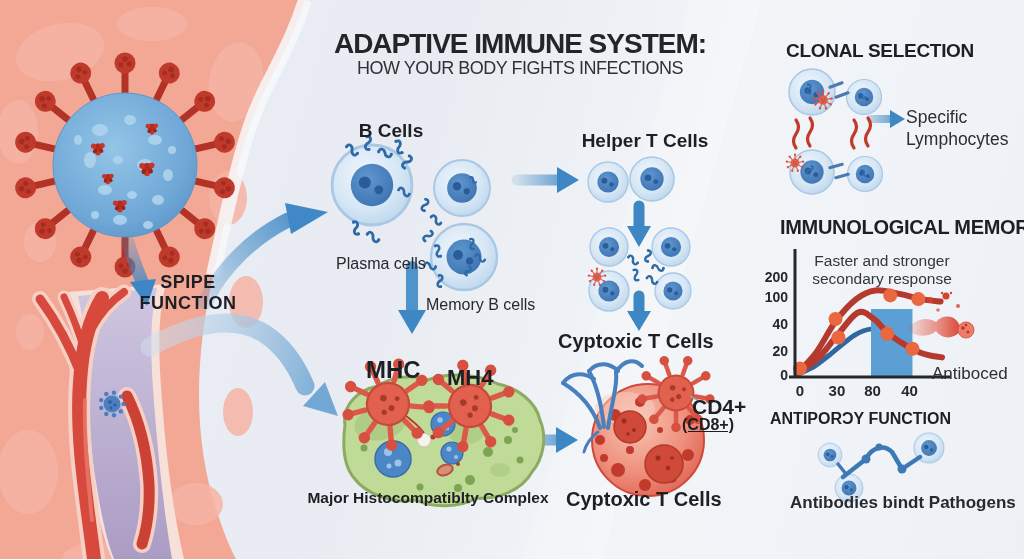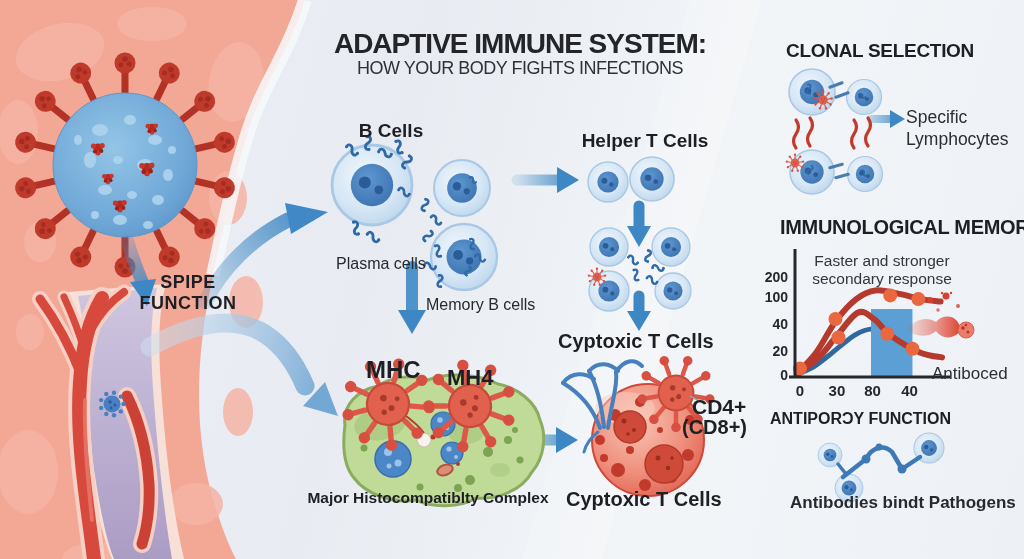--- a/index.html
+++ b/index.html
@@ -14,21 +14,21 @@
   #t-bcells{left:339px;top:120px;width:104px;font-size:19px;text-align:center;}
   #t-plasma{left:336px;top:255px;font-size:16px;}
   #t-memory{left:426px;top:290px;font-size:16px;margin-top:6px;}
   #t-helper{left:570px;top:130px;width:150px;font-size:19px;text-align:center;}
   #t-cypmid{left:558px;top:330px;width:150px;font-size:20px;text-align:center;}
   #t-mhc{left:366px;top:356px;font-size:24px;}
   #t-mh4{left:416px;top:365px;font-size:22px;margin-left:31px;}
   #t-major{left:306px;top:489px;width:244px;font-size:15.5px;text-align:center;}
   #t-dendritic{left:306px;top:507px;width:244px;font-size:14.5px;font-weight:400;color:#2a2d31;text-align:center;}
   #t-cd4{left:692px;top:395px;font-size:21px;}
-  #t-cd8{left:682px;top:416px;font-size:20px;}
+  #t-cd8{left:682px;top:416px;font-size:16px;text-decoration:underline;}
   #t-cypbot{left:566px;top:488px;width:150px;font-size:20px;text-align:center;}
   #t-spipe{left:118px;top:272px;width:140px;font-size:18px;line-height:21px;letter-spacing:0.5px;text-align:center;}
   #t-clonal{left:786px;top:40px;font-size:19px;letter-spacing:-0.3px;}
   #t-specific{left:906px;top:106px;font-size:17.5px;font-weight:400;line-height:22px;color:#2b2e33;}
   #t-immuno{left:780px;top:216px;font-size:20px;letter-spacing:-0.3px;}
   #t-faster{left:804px;top:252px;width:156px;font-size:15.5px;font-weight:400;line-height:18px;color:#33363b;text-align:center;}
   #t-antiboced{left:932px;top:337px;font-size:17px;font-weight:400;color:#2b2e33;margin-top:27px;}
   #t-antipordy{left:770px;top:410px;font-size:16px;}
   #t-bindt{left:790px;top:493px;width:200px;font-size:17px;font-weight:700;text-align:left;}
 </style>

